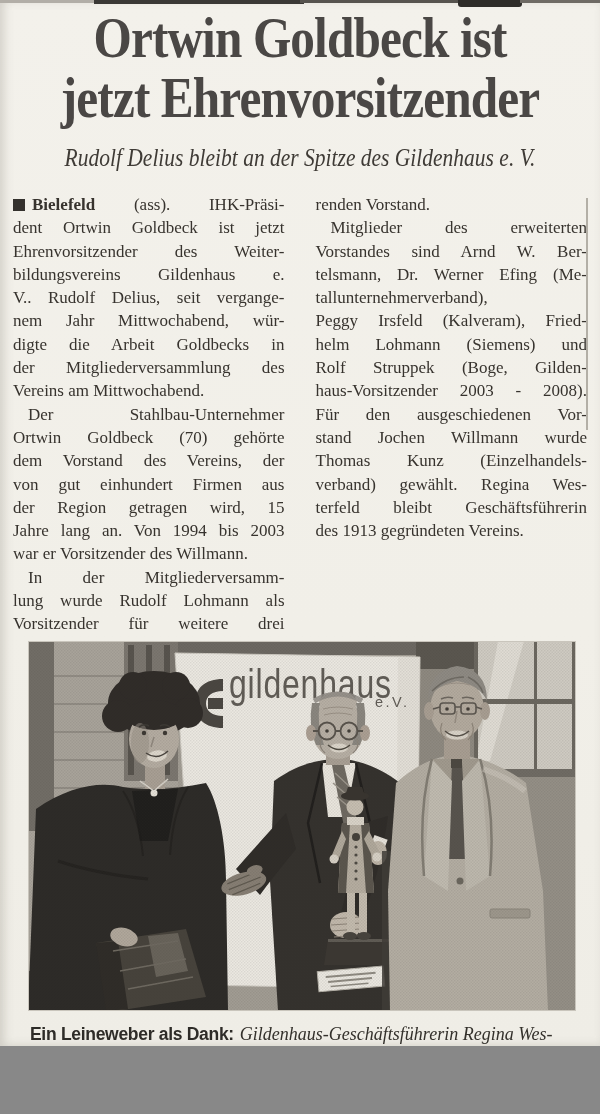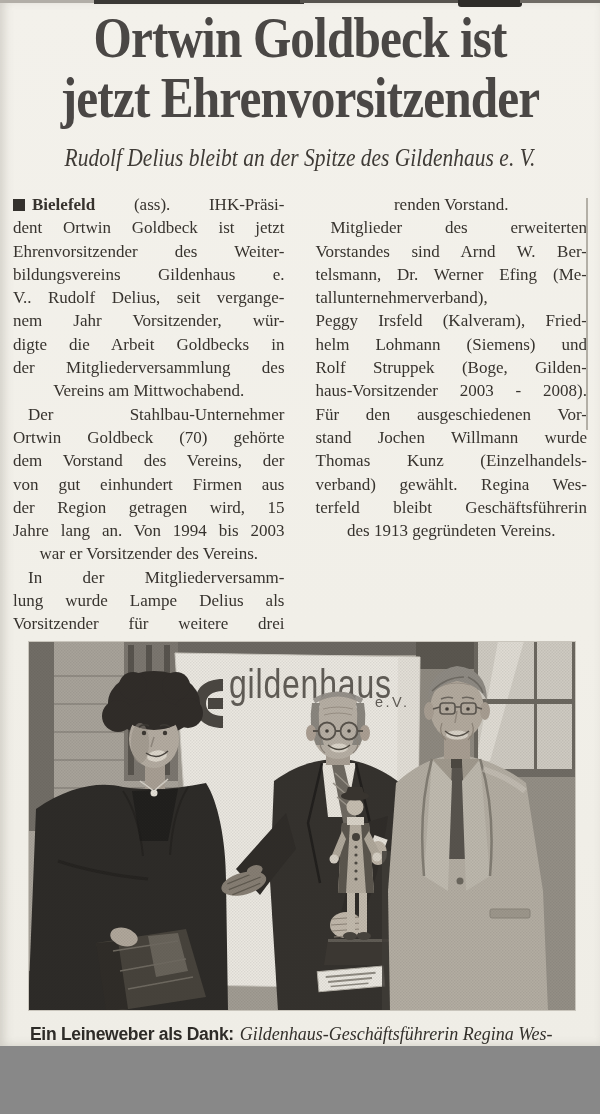--- a/index.html
+++ b/index.html
@@ -22,21 +22,21 @@
            color:#3f3b36;white-space:nowrap;transform:scaleX(.86);}
   
   .cols{display:flex;gap:31px;padding:0 13px;margin-top:20px;font-size:17px;line-height:23.3px;}
   .col{flex:1;min-width:0;}
   .para{margin:0;}
   .dl{display:block;text-align:justify;text-align-last:justify;}
   .sq{display:inline-block;width:12px;height:12px;background:#34312d;margin-right:7px;transform:translateY(1px);}
   .city{font-weight:700;}
   .just{display:block;white-space:pre-line;text-align:justify;text-align-last:justify;}
   .ind{text-indent:15px;}
-  .lastline{display:block;text-align:center;}
+  .lastline{display:block;}
   .colrule{position:absolute;left:586px;top:198px;width:2px;height:232px;background:#b3afa6;}
   
   .photo-wrap{margin:5px 0 0 28px;width:548px;height:370px;border-radius:31px;}
   
   .caption{position:absolute;left:30px;top:1021px;width:564px;font-size:18px;line-height:26px;color:#33302b;}
   .cap-line1,.cap-line2{white-space:nowrap;}
   .cap-line1 b{font-family:"Liberation Sans",sans-serif;font-size:17.5px;letter-spacing:-.3px;margin-right:6px;color:#2e2c28;}
   .caption i{font-style:italic;font-size:18px;}
   .cap-line2{display:flex;align-items:baseline;margin-left:38px;}
   .credit{margin-left:auto;font-family:Liberation Mono, monospace;font-size:11.5px;
@@ -67,37 +67,37 @@
   <div class="subhead">Rudolf Delius bleibt an der Spitze des Gildenhaus e. V.</div>
 
   <div class="cols">
     <div class="col">
       <p class="para">
         <span class="dl"><span class="sq"></span><b class="city">Bielefeld</b> <span>(ass). IHK-Präsi-</span></span>
         <span class="just">dent Ortwin Goldbeck ist jetzt
 Ehrenvorsitzender des Weiter-
 bildungsvereins Gildenhaus e.
 V.. Rudolf Delius, seit vergange-
-nem Jahr Vorsitzender, wür-
+nem Jahr Mittwochabend, wür-
 digte die Arbeit Goldbecks in
 der Mitgliederversammlung des</span>
         <span class="lastline">Vereins am Mittwochabend.</span>
       </p>
       <p class="para">
         <span class="just ind">Der Stahlbau-Unternehmer
 Ortwin Goldbeck (70) gehörte
 dem Vorstand des Vereins, der
 von gut einhundert Firmen aus
 der Region getragen wird, 15
 Jahre lang an. Von 1994 bis 2003</span>
-        <span class="lastline">war er Vorsitzender des Vereins.</span>
+        <span class="lastline">war er Vorsitzender des Willmann.</span>
       </p>
       <p class="para">
         <span class="just ind">In der Mitgliederversamm-
-lung wurde Lampe Delius als
+lung wurde Rudolf Lohmann als
 Vorsitzender für weitere drei</span>
       </p>
     </div>
     <div class="col">
       <p class="para">
         <span class="lastline">renden Vorstand.</span>
       </p>
       <p class="para">
         <span class="just ind">Mitglieder des erweiterten
 Vorstandes sind Arnd W. Ber-

